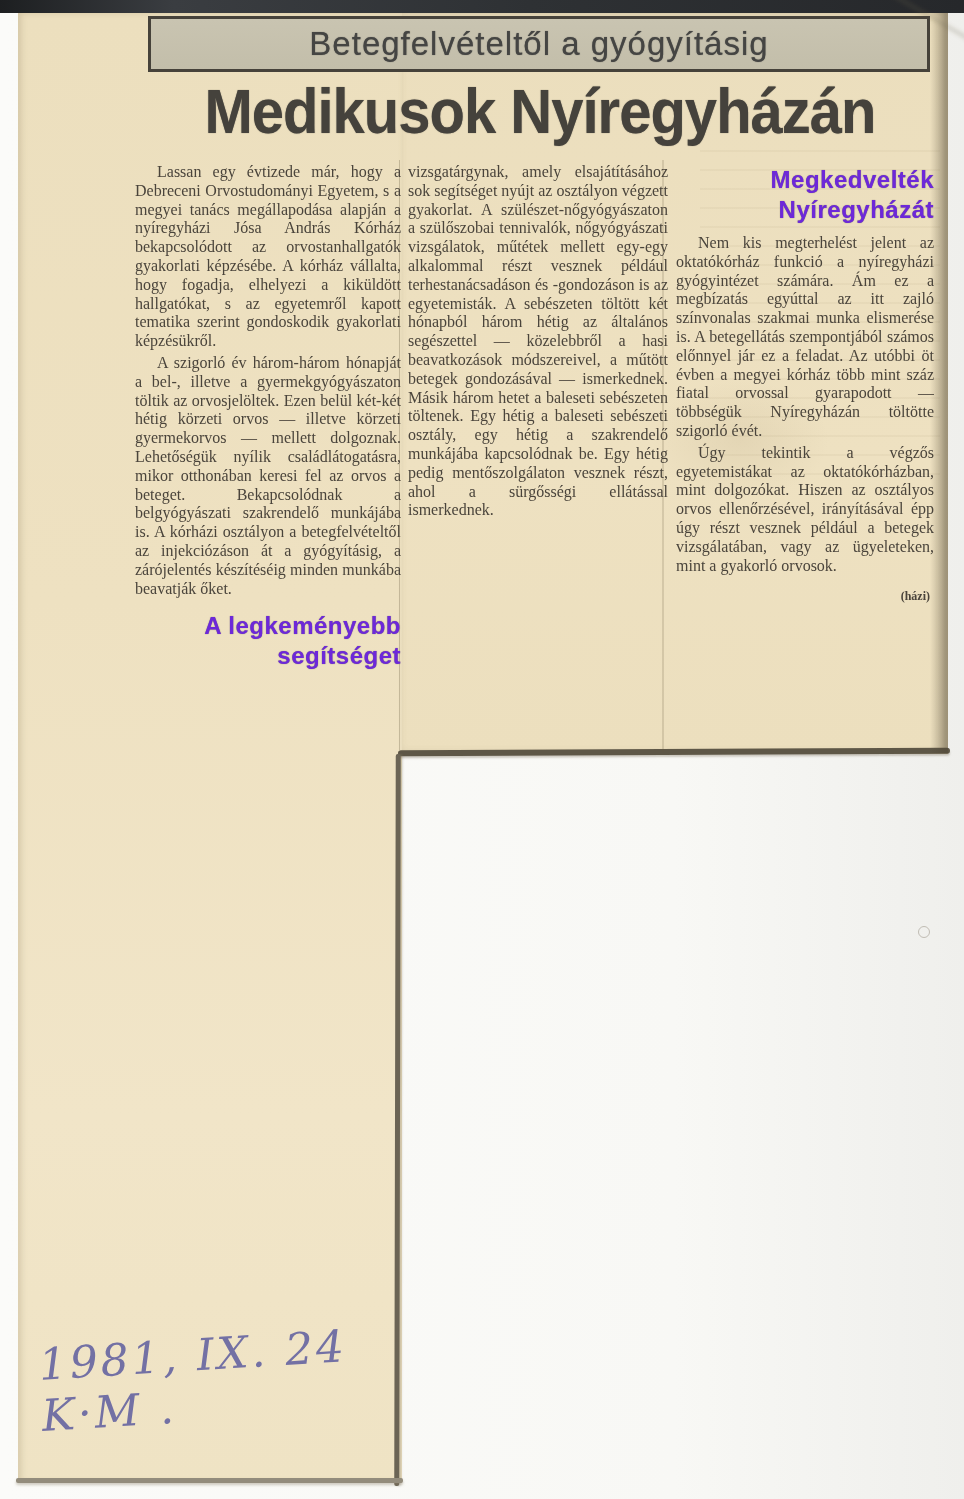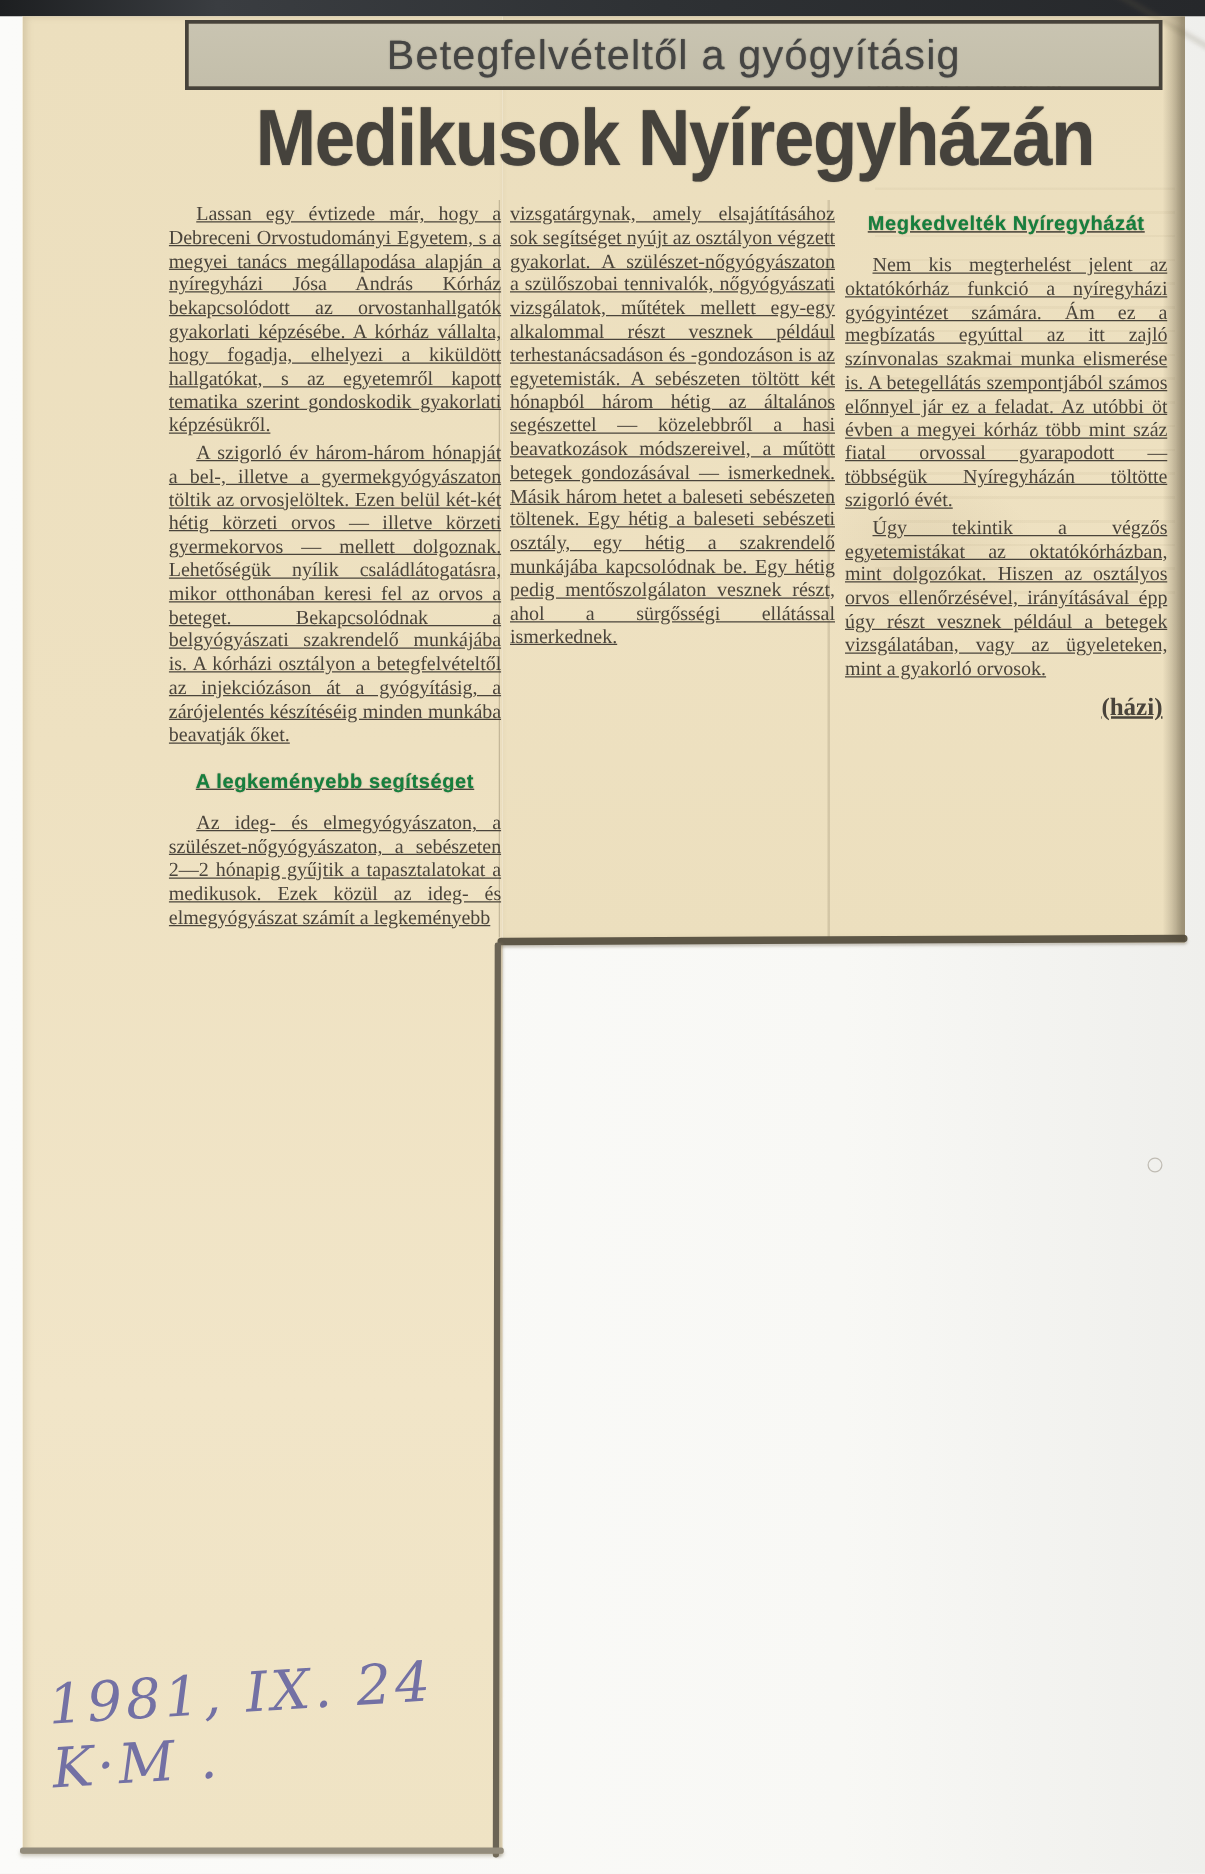--- a/index.html
+++ b/index.html
@@ -51,31 +51,31 @@
   #banner .txt{font-family:"Liberation Sans", sans-serif;font-weight:normal;font-size:33px;
     color:#454543;letter-spacing:1px;text-shadow:0 0 1px rgba(69,69,67,.8);}
 
   
   #headline{left:150px;top:74px;width:780px;text-align:center;
     font-family:"Liberation Sans", sans-serif;font-weight:bold;font-size:58px;
     color:#45423c;letter-spacing:-1px;transform:scaleY(1.1);transform-origin:top;
     text-shadow:0 0 1px rgba(69,66,60,.7);}
 
   
-  .col{text-align:justify;color:#4a443b;font-size:16px;line-height:18.8px;text-decoration:underline;}
+  .col{text-align:justify;color:#4a443b;font-size:16px;line-height:18.8px;}
   #col1{left:135px;top:163px;width:266px;height:1150px;overflow:hidden;}
   #col2{left:408px;top:163px;width:260px;height:590px;overflow:hidden;}
   #col3{left:676px;top:163px;width:258px;height:592px;overflow:hidden;}
   .col p{margin:0 0 3px 0;}
   .col p.indent{text-indent:22px;}
-  .subhead{font-family:"Liberation Sans", sans-serif;font-weight:bold;font-size:16px;
-    line-height:30px;color:#15803d;margin:13px 0 9px 0;letter-spacing:.5px;text-align:center;
+  .subhead{font-family:"Liberation Sans", sans-serif;font-weight:bold;font-size:24px;
+    line-height:30px;color:#6d28d9;margin:13px 0 9px 0;letter-spacing:.5px;text-align:right;
     text-shadow:0 0 1px rgba(45,42,36,.6);}
   .subhead.first{margin-top:2px;}
-  .signature{font-weight:bold;text-align:right;margin-top:12px;padding-right:4px;font-size:20px;}
+  .signature{font-weight:bold;text-align:right;margin-top:12px;padding-right:4px;font-size:12px;}
 
   
   #handwriting{left:40px;top:1328px;width:360px;font-family:"DejaVu Serif", serif;
     font-style:italic;font-size:44px;color:#5e5d9f;transform:rotate(-3.5deg);
     letter-spacing:3px;opacity:.85;}
 
   
   #ring{left:918px;top:926px;width:10px;height:10px;border:1.5px solid rgba(180,175,165,.8);
     border-radius:50%;}
 </style>
@@ -103,21 +103,20 @@
 <div id="banner" class="abs">
   <span class="txt">Betegfelvételtől a gyógyításig</span>
 </div>
 
 <div id="headline" class="abs">Medikusok Nyíregyházán</div>
 
 <div id="col1" class="abs col">
   <p class="indent">Lassan egy évtizede már, hogy a Debreceni Orvostudományi Egyetem, s a megyei tanács megállapodása alapján a nyíregyházi Jósa András Kórház bekapcsolódott az orvostanhallgatók gyakorlati képzésébe. A kórház vállalta, hogy fogadja, elhelyezi a kiküldött hallgatókat, s az egyetemről kapott tematika szerint gondoskodik gyakorlati képzésükről.</p>
   <p class="indent">A szigorló év három-három hónapját a bel-, illetve a gyermekgyógyászaton töltik az orvosjelöltek. Ezen belül két-két hétig körzeti orvos — illetve körzeti gyermekorvos — mellett dolgoznak. Lehetőségük nyílik családlátogatásra, mikor otthonában keresi fel az orvos a beteget. Bekapcsolódnak a belgyógyászati szakrendelő munkájába is. A kórházi osztályon a betegfelvételtől az injekciózáson át a gyógyításig, a zárójelentés készítéséig minden munkába beavatják őket.</p>
   <div class="subhead">A legkeményebb segítséget</div>
-  <p class="indent">Az ideg- és elmegyógyászaton, a szülészet-nőgyógyászaton, a sebészeten 2—2 hónapig gyűjtik a tapasztalatokat a medikusok. Ezek közül az ideg- és elmegyógyászat számít a legkeményebb</p>
 </div>
 
 <div id="col2" class="abs col">
   <p>vizsgatárgynak, amely elsajátításához sok segítséget nyújt az osztályon végzett gyakorlat. A szülészet-nőgyógyászaton a szülőszobai tennivalók, nőgyógyászati vizsgálatok, műtétek mellett egy-egy alkalommal részt vesznek például terhestanácsadáson és -gondozáson is az egyetemisták. A sebészeten töltött két hónapból három hétig az általános segészettel — közelebbről a hasi beavatkozások módszereivel, a műtött betegek gondozásával — ismerkednek. Másik három hetet a baleseti sebészeten töltenek. Egy hétig a baleseti sebészeti osztály, egy hétig a szakrendelő munkájába kapcsolódnak be. Egy hétig pedig mentőszolgálaton vesznek részt, ahol a sürgősségi ellátással ismerkednek.</p>
 </div>
 
 <div id="col3" class="abs col">
   <div class="subhead first">Megkedvelték Nyíregyházát</div>
   <p class="indent">Nem kis megterhelést jelent az oktatókórház funkció a nyíregyházi gyógyintézet számára. Ám ez a megbízatás egyúttal az itt zajló színvonalas szakmai munka elismerése is. A betegellátás szempontjából számos előnnyel jár ez a feladat. Az utóbbi öt évben a megyei kórház több mint száz fiatal orvossal gyarapodott — többségük Nyíregyházán töltötte szigorló évét.</p>
   <p class="indent">Úgy tekintik a végzős egyetemistákat az oktatókórházban, mint dolgozókat. Hiszen az osztályos orvos ellenőrzésével, irányításával épp úgy részt vesznek például a betegek vizsgálatában, vagy az ügyeleteken, mint a gyakorló orvosok.</p>

